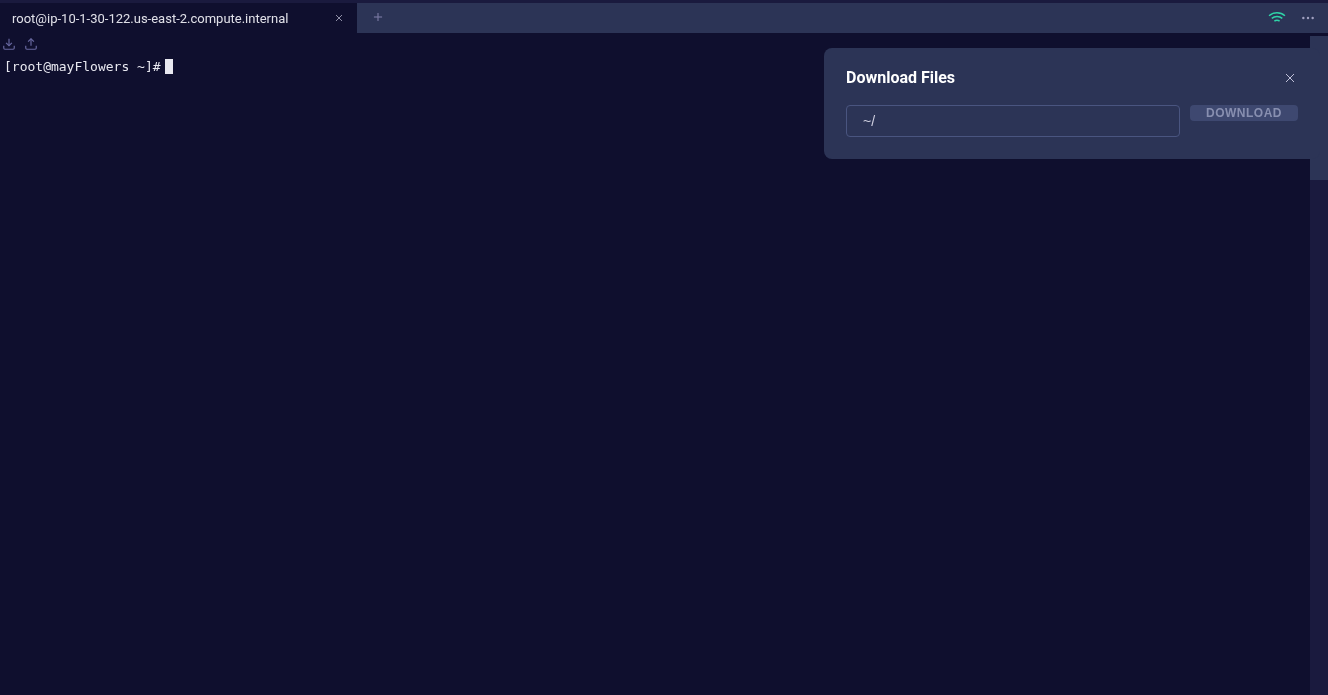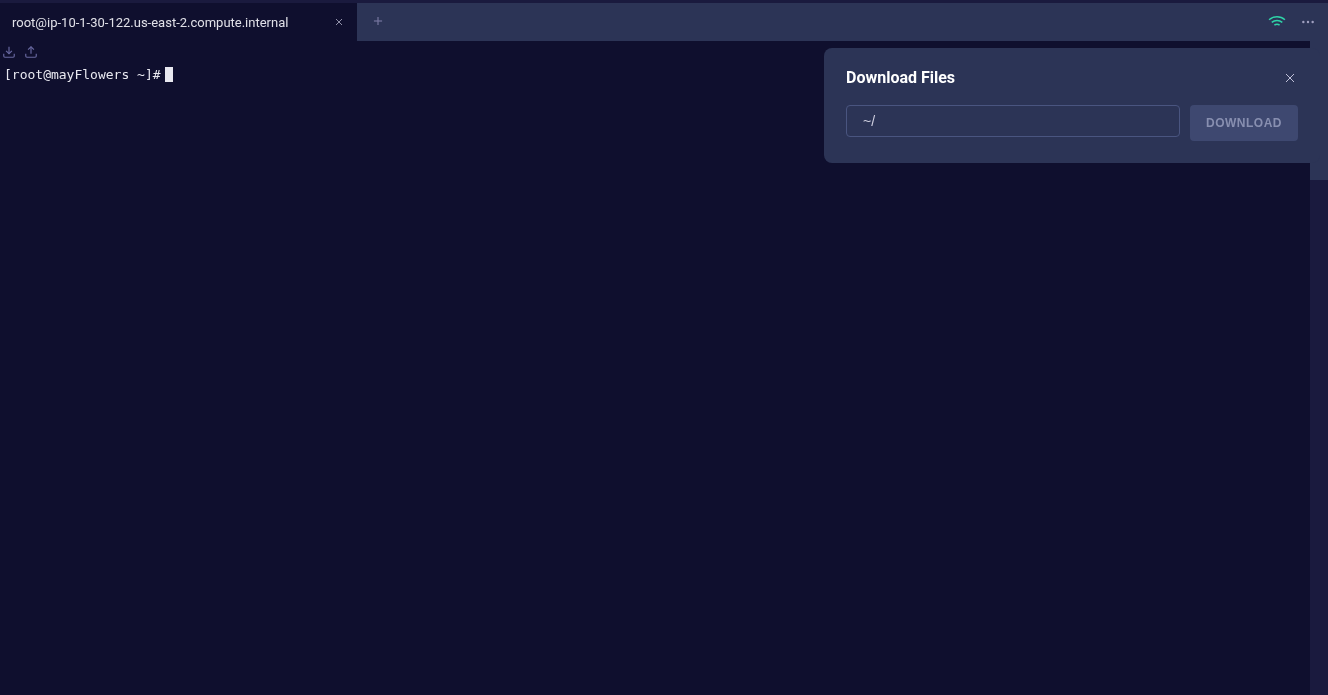--- a/index.html
+++ b/index.html
@@ -16,21 +16,21 @@
       overflow: hidden;
       position: relative;
     }
     
     .top-border {
       height: 3px;
       background: #1a1a3e;
     }
     
     .tab-bar {
-      height: 38px;
+      height: 30px;
       background: #2c3456;
       display: flex;
       align-items: stretch;
     }
     
     .tab {
       background: #0f0f2e;
       display: flex;
       align-items: center;
       padding: 0 12px;
@@ -202,21 +202,21 @@
       color: #d0d0e0;
       font-size: 14px;
       outline: none;
     }
     
     .dialog-button {
       background: #3e4870;
       border: none;
       border-radius: 4px;
       padding: 0 16px;
-      height: 36px;
+      height: 16px;
       color: #888fb0;
       font-size: 12px;
       font-weight: 700;
       letter-spacing: 0.5px;
       cursor: pointer;
     }
     
     .scroll-indicator {
       position: absolute;
       right: 0;

